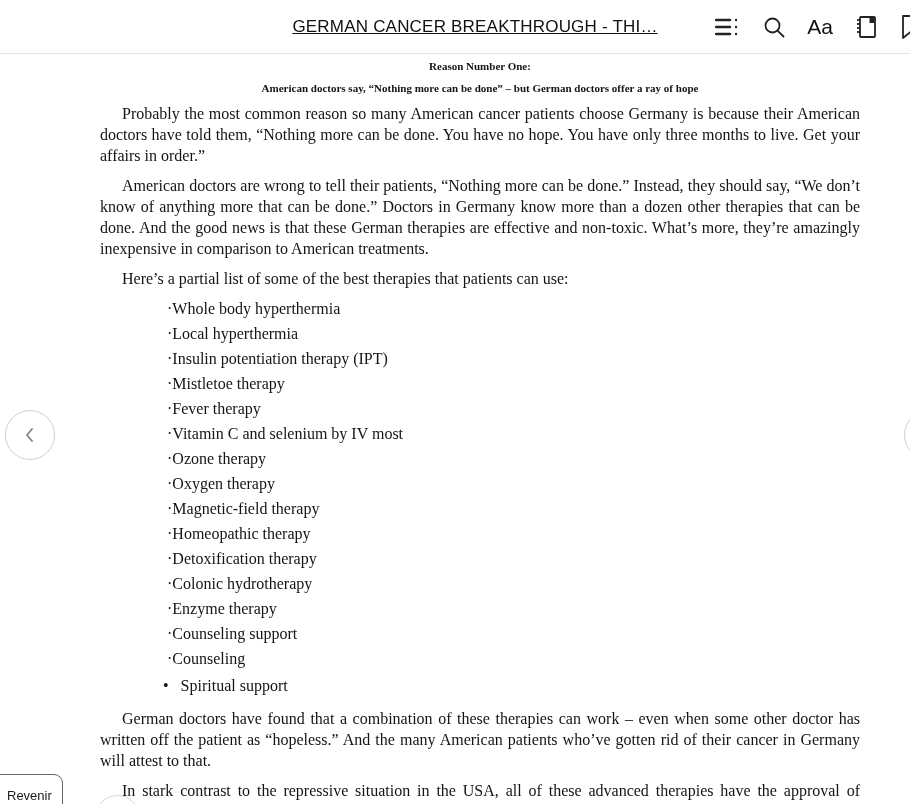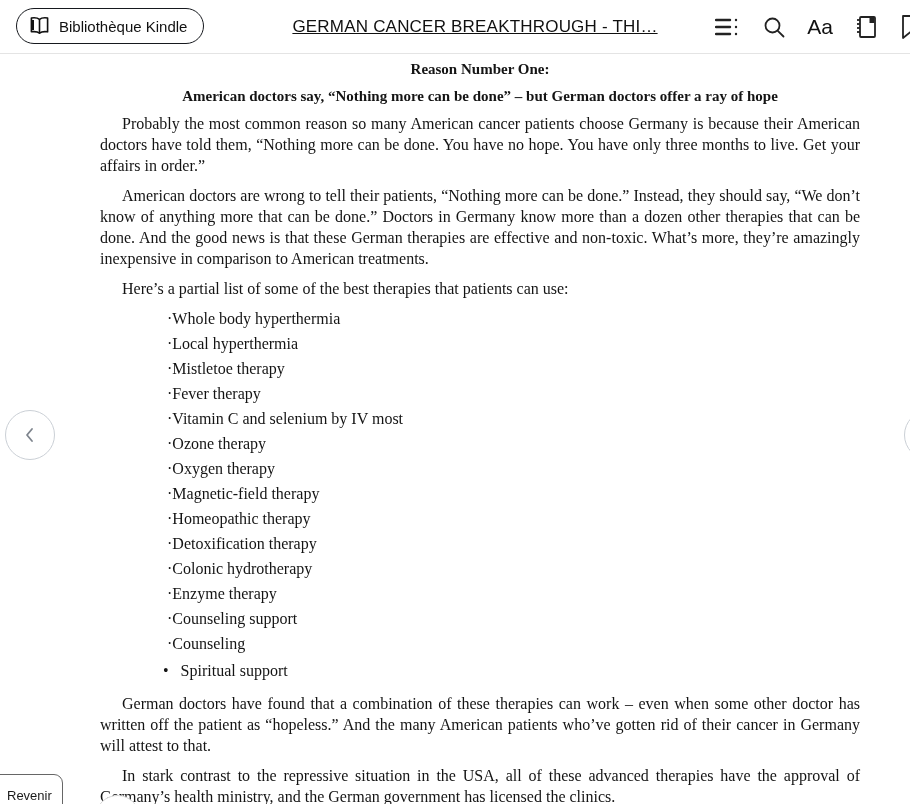--- a/index.html
+++ b/index.html
@@ -42,21 +42,21 @@
 
   
   .reader {
     position: absolute; top: 53px; left: 0; right: 0; bottom: 0;
     padding: 7px 50px 0 100px;
     font-family: "Liberation Serif", serif;
     color: #141414;
     box-sizing: border-box;
   }
   .reader h1, .reader h2 {
-    font-size: 15px; line-height: 1.25; text-align: center;
+    font-size: 11px; line-height: 1.25; text-align: center;
     font-weight: bold; margin: 0;
   }
   .reader h1 { margin-bottom: 8px; }
   .reader h2 { margin-bottom: 7px; }
   .reader p {
     font-size: 16px; line-height: 21px; margin: 0 0 9px 0;
     text-align: justify; text-indent: 22px;
   }
   .therapy-list {
     list-style: none; margin: 3px 0 12px 67px; padding: 0;
@@ -92,30 +92,20 @@
     cursor: pointer; box-sizing: border-box;
   }
   svg { display: block; }
 </style>
 </head>
 <body>
 
 <div class="viewport">
 
   <header class="toolbar">
-    <button class="library-pill">
-      <span>
-        <svg width="23" height="20" viewBox="0 0 24 21" fill="none" stroke="#111" stroke-width="1.7" stroke-linejoin="round">
-          <path d="M12 3.6 C10 1.9 6.8 1.6 3.5 2.1 V16.6 C6.8 16.1 10 16.4 12 18.1 C14 16.4 17.2 16.1 20.5 16.6 V2.1 C17.2 1.6 14 1.9 12 3.6 Z"></path>
-          <line x1="12" y1="3.6" x2="12" y2="18.1"></line>
-          <path d="M5 4.2 V14.8" stroke-width="2.4"></path>
-        </svg>
-      </span>
-      <span class="label">Bibliothèque Kindle</span>
-    </button>
 
     <div class="book-title">GERMAN CANCER BREAKTHROUGH - THI…</div>
 
     <div class="toolbar-icons">
       <button class="tb-btn">
         <span>
           <svg width="26" height="20" viewBox="0 0 26 20" stroke="#222" stroke-width="2.4" stroke-linecap="round">
             <line x1="1" y1="3" x2="15" y2="3"></line>
             <line x1="1" y1="10" x2="15" y2="10"></line>
             <line x1="1" y1="17" x2="15" y2="17"></line>
@@ -162,20 +152,21 @@
     <h1>Reason Number One:</h1>
     <h2>American doctors say, “Nothing more can be done” – but German doctors offer a ray of hope</h2>
 
     <p>Probably the most common reason so many American cancer patients choose Germany is because their American doctors have told them, “Nothing more can be done. You have no hope. You have only three months to live. Get your affairs in order.”</p>
     <p>American doctors are wrong to tell their patients, “Nothing more can be done.” Instead, they should say, “We don’t know of anything more that can be done.” Doctors in Germany know more than a dozen other therapies that can be done. And the good news is that these German therapies are effective and non-toxic. What’s more, they’re amazingly inexpensive in comparison to American treatments.</p>
     <p>Here’s a partial list of some of the best therapies that patients can use:</p>
 
     <ul class="therapy-list">
         <li><span class="bullet">·</span><span>Whole body hyperthermia</span></li>
         <li><span class="bullet">·</span><span>Local hyperthermia</span></li>
+        <li><span class="bullet">·</span><span>Insulin potentiation therapy (IPT)</span></li>
         <li><span class="bullet">·</span><span>Mistletoe therapy</span></li>
         <li><span class="bullet">·</span><span>Fever therapy</span></li>
         <li><span class="bullet">·</span><span>Vitamin C and selenium by IV most</span></li>
         <li><span class="bullet">·</span><span>Ozone therapy</span></li>
         <li><span class="bullet">·</span><span>Oxygen therapy</span></li>
         <li><span class="bullet">·</span><span>Magnetic-field therapy</span></li>
         <li><span class="bullet">·</span><span>Homeopathic therapy</span></li>
         <li><span class="bullet">·</span><span>Detoxification therapy</span></li>
         <li><span class="bullet">·</span><span>Colonic hydrotherapy</span></li>
         <li><span class="bullet">·</span><span>Enzyme therapy</span></li>

